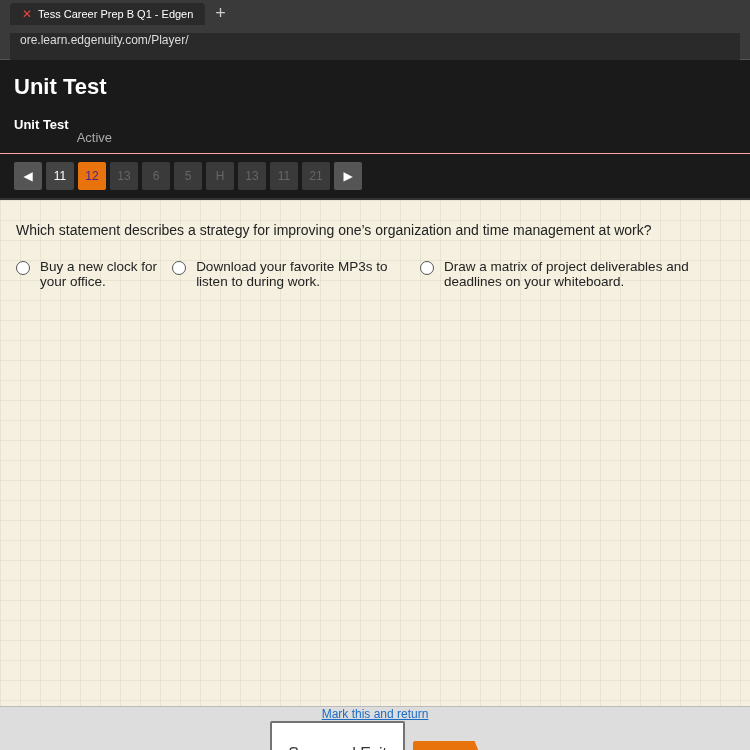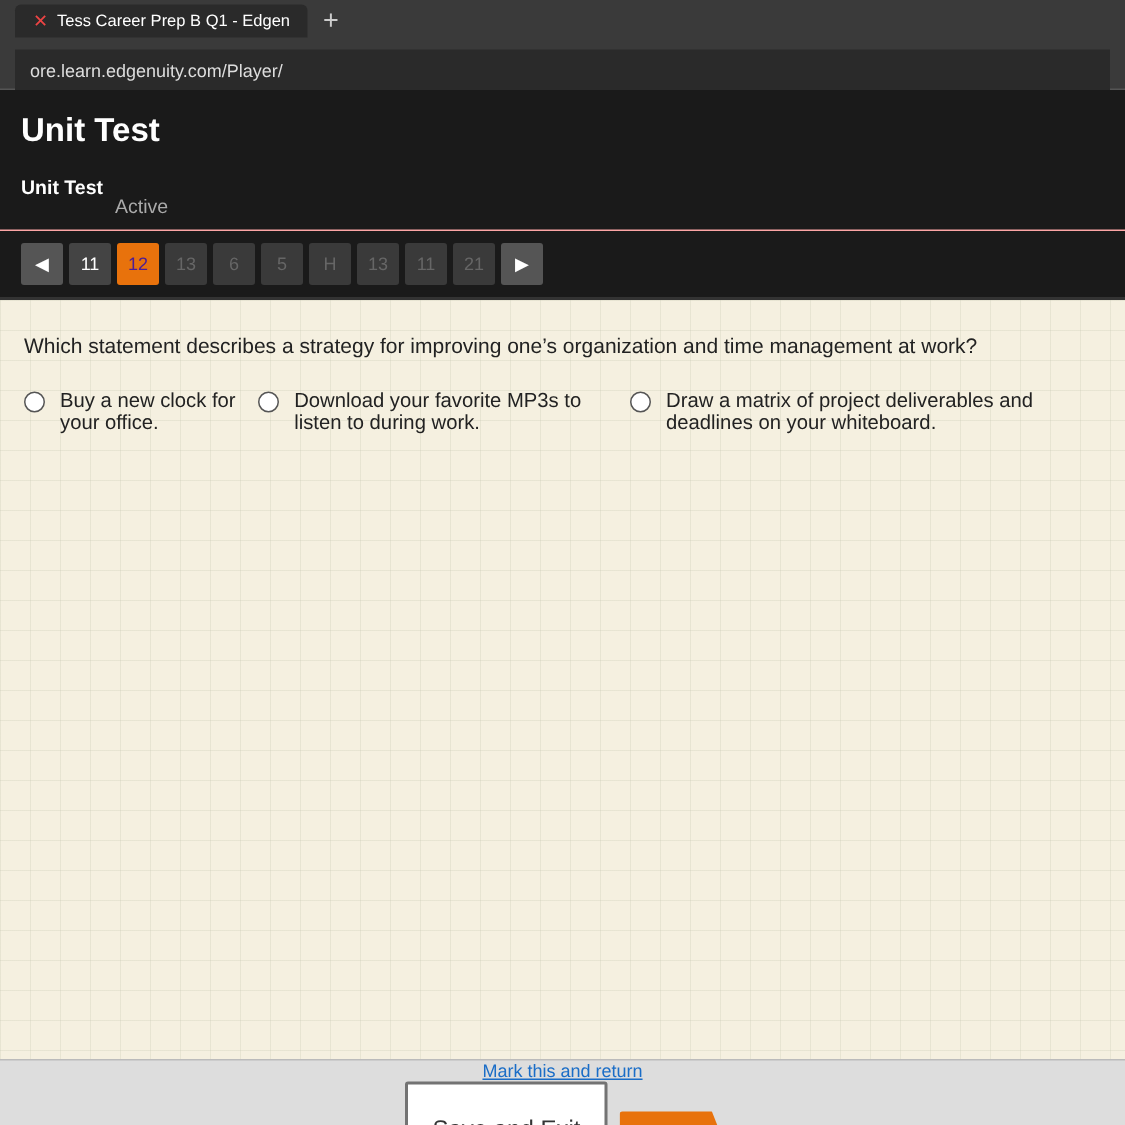--- a/index.html
+++ b/index.html
@@ -53,21 +53,20 @@
       color: #ccc;
       font-size: 18px;
       cursor: pointer;
       padding: 0 8px;
     }
     .address-bar {
       background: #2a2a2a;
       border: none;
       height: 28px;
       display: flex;
-      align-items: center;
       padding: 0 10px;
       width: 100%;
       color: #ddd;
       font-size: 12px;
     }
     .address-text {
       color: #ddd;
       font-size: 12px;
     }
 

